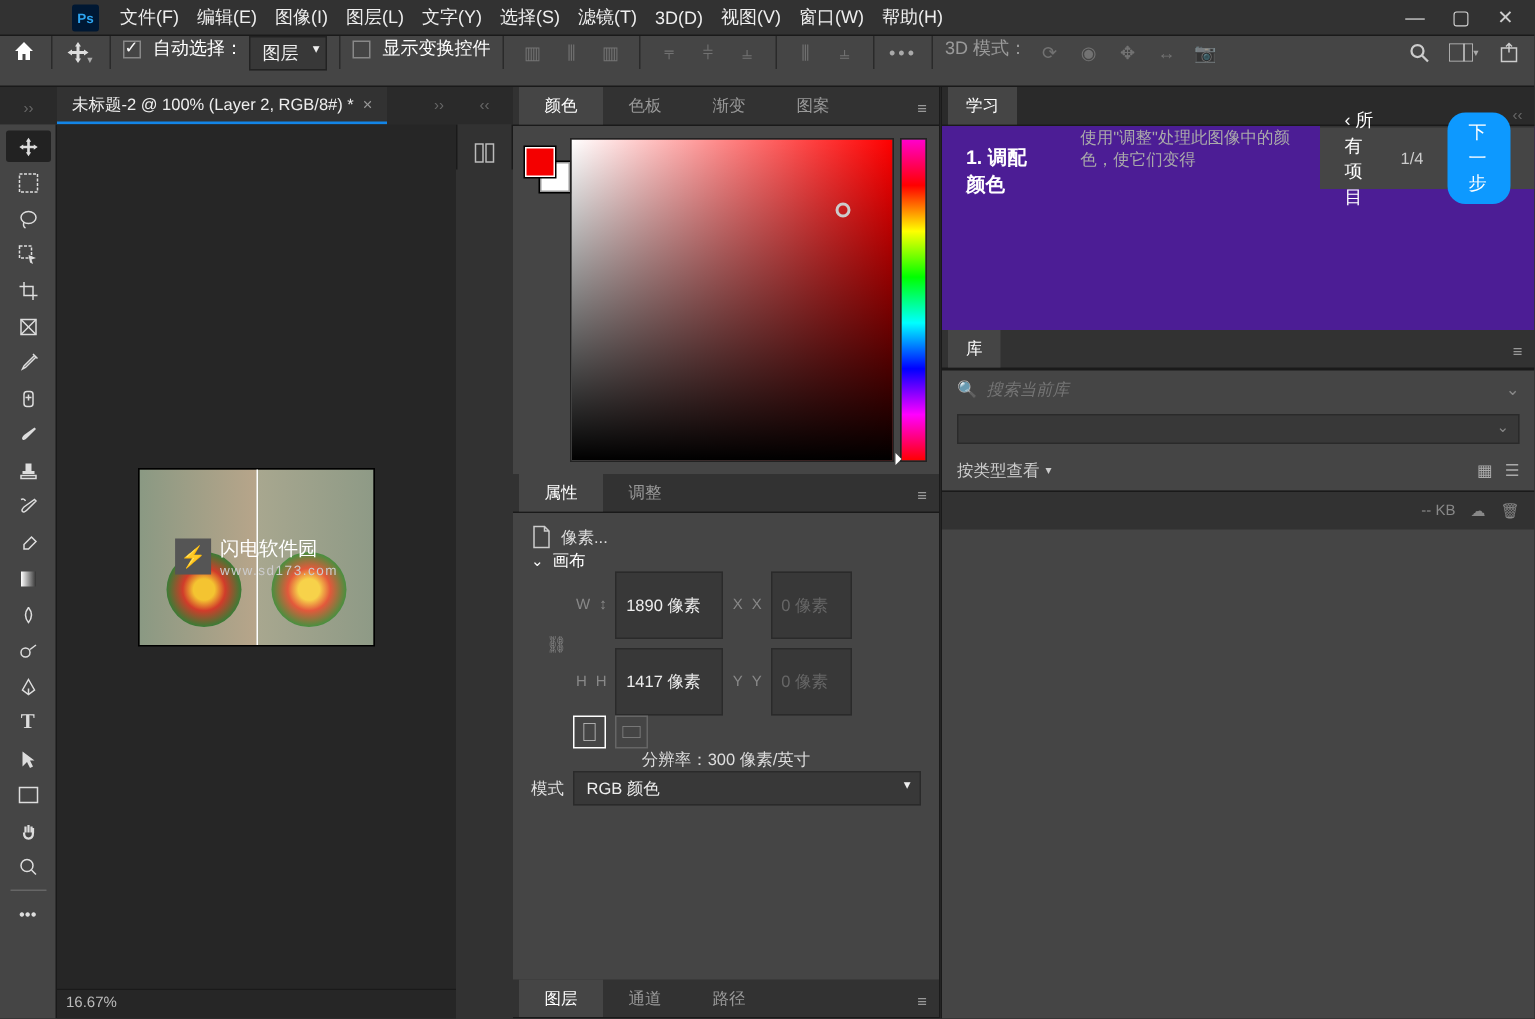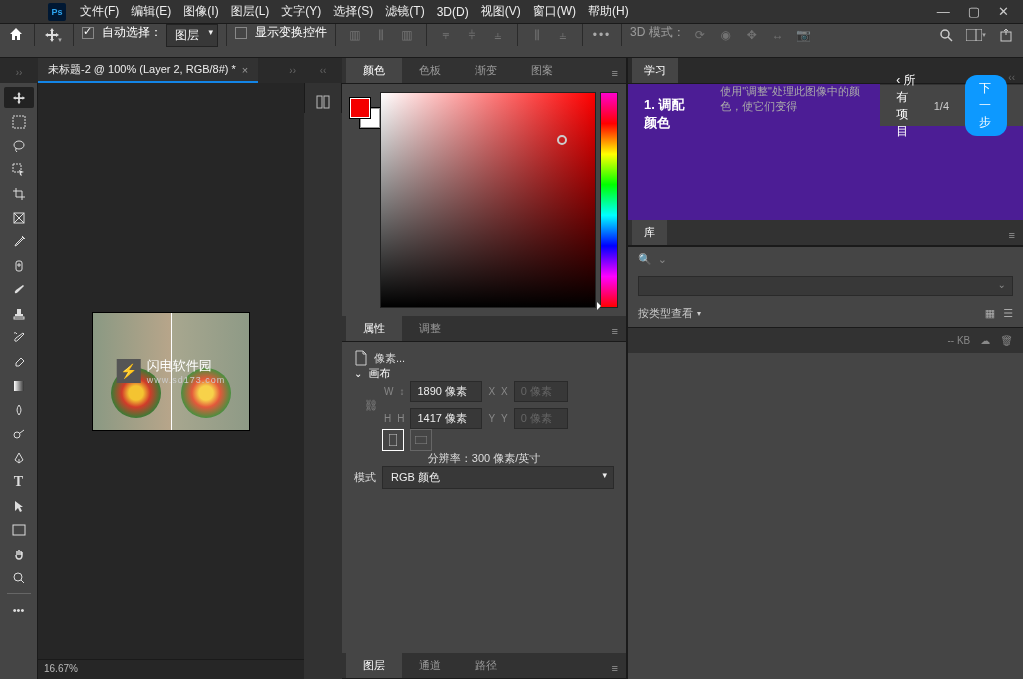--- a/index.html
+++ b/index.html
@@ -64,21 +64,21 @@
 
 .watermark { position:absolute; top:50%; left:50%; transform:translate(-50%,-50%); display:flex; align-items:center; gap:6px; color:#fff; font-size:13px; z-index:5; pointer-events:none; }
 .watermark .lg { width:24px; height:24px; background:#555; display:flex; align-items:center; justify-content:center; font-size:14px; }
 .watermark .sub { font-size:9px; letter-spacing:1px; color:#ccc; }
 
 .prop-panel { background:#454545; flex:1; display:flex; flex-direction:column; }
 .prop-body { padding: 8px 12px; display:flex; flex-direction:column; gap:0; color:#ddd; font-size:11px; }
 .prop-row { display:flex; align-items:center; gap:6px; }
 .collapse-hdr { color:#fff; font-size:11px; display:flex; align-items:center; gap:4px; }
 .collapse-hdr::before { content:"⌄"; font-size:10px; margin-right:2px; }
-.input-field { background:#383838; border:1px solid #2a2a2a; padding:2px 6px; color:#eee; width:72px; font-size:11px; }
+.input-field { background:#383838; border:1px solid #2a2a2a; padding:14px 6px; color:#eee; width:72px; font-size:11px; }
 .input-field.dim { color:#666; width:54px; }
 .lbl { color:#888; font-size:10px; }
 .linkchain { color:#888; }
 .orient { display:flex; gap:6px; margin-left:28px; }
 .orient-btn { width:22px; height:22px; border:1px solid #666; display:flex; align-items:center; justify-content:center; color:#777; }
 .orient-btn.active { border-color:#fff; color:#fff; }
 .mode-dd { background:#383838; border:1px solid #2a2a2a; padding:3px 20px 3px 8px; color:#eee; position:relative; flex:1; }
 .mode-dd::after { content:"▾"; position:absolute; right:6px; font-size:9px; }
 
 .bottom-tabs { margin-top:auto; }
@@ -484,20 +484,21 @@
       </div>
     </div>
 
     <div class="right-tabs" style="background:#323232">
       <div class="rtab">库</div>
       <div class="burger" style="margin-left:auto;padding:4px 8px;color:#999">≡</div>
     </div>
     <div class="lib-panel">
       <div class="search-row">
         <span class="mag">🔍</span>
+        <input placeholder="搜索当前库" style="">
         <span style="color:#888">⌄</span>
       </div>
       <div class="lib-dd"></div>
       <div class="lib-filter">
         <span>按类型查看</span>
           <span style="font-size:8px;margin-left:4px">▾</span>
         <div class="icons">
           <span>▦</span>
           <span>☰</span>
         </div>

